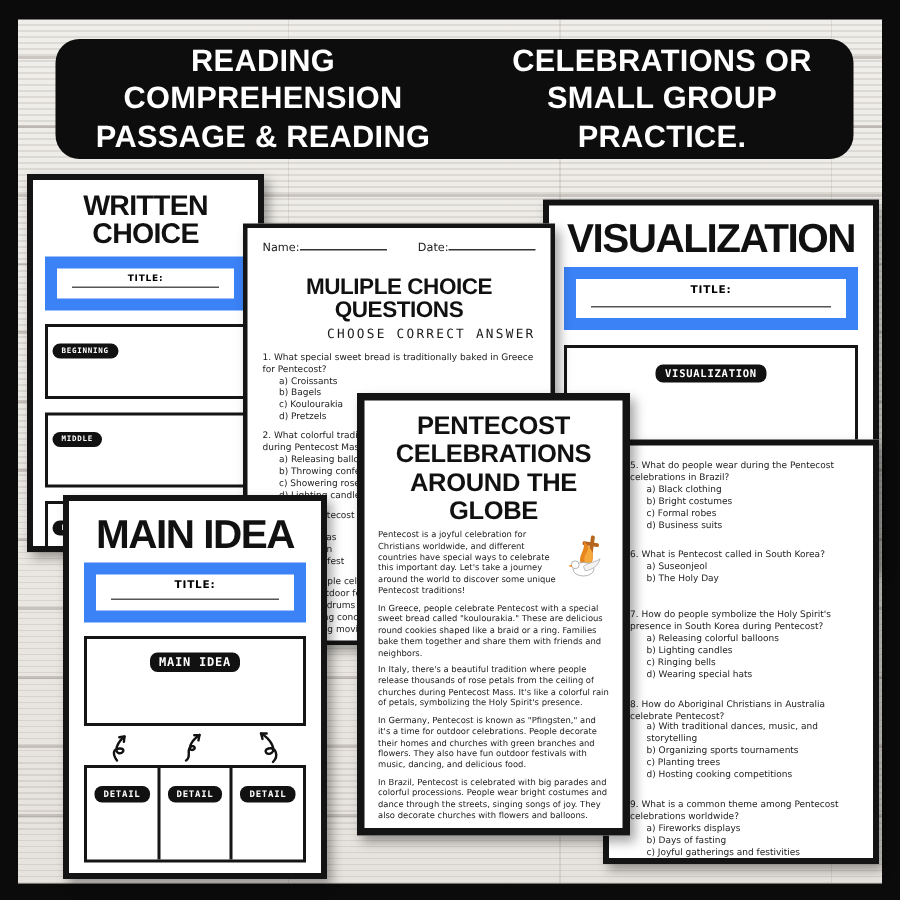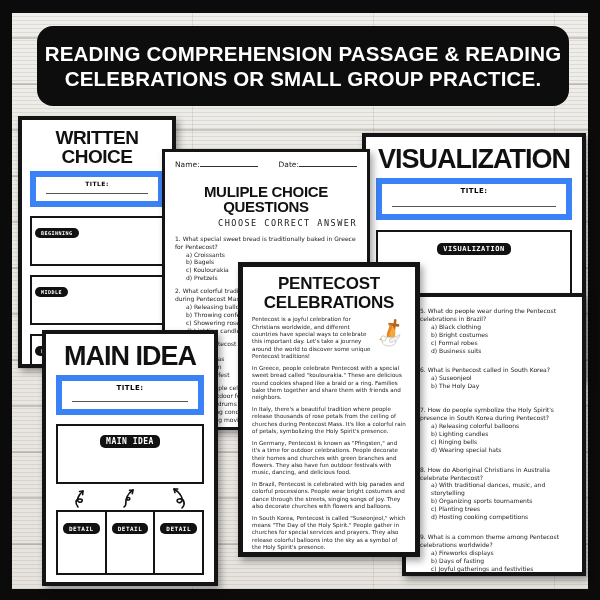--- a/index.html
+++ b/index.html
@@ -12,38 +12,38 @@
     position:absolute;left:12px;top:13px;right:12px;bottom:11px;
     background:
       repeating-linear-gradient(0deg, rgba(60,52,45,0.10) 0 1px, rgba(0,0,0,0) 1px 4px),
       repeating-linear-gradient(0deg, rgba(0,0,0,0) 0 44px, rgba(110,98,88,0.28) 44px 46px),
       repeating-linear-gradient(90deg, rgba(0,0,0,0) 0 180px, rgba(120,108,96,0.15) 180px 181px),
       linear-gradient(180deg,#f0eeea,#e6e3de);
   }
   .banner{
     position:absolute;left:37px;top:26px;width:532px;height:80px;
     background:#0d0d0d;border-radius:16px;z-index:6;
-    display:flex;flex-direction:column;justify-content:center;align-items:center;
+    display:flex;justify-content:center;align-items:center;
     color:#ffffff;font-family:"Liberation Sans",sans-serif;font-weight:bold;
     font-size:20.5px;line-height:1.23;letter-spacing:.2px;text-align:center;
   }
   .page{
     position:absolute;background:#ffffff;border:4px solid #141414;
     box-shadow:3px 4px 7px rgba(0,0,0,0.35);box-sizing:border-box;overflow:hidden;
   }
   .ptitle{
     font-family:"Liberation Sans",sans-serif;font-weight:bold;color:#111;
     text-align:center;letter-spacing:-0.5px;line-height:1.02;margin:2px 0 4px 0;
   }
   .pill{
     display:inline-block;background:#111;color:#fff;font-weight:bold;
     border-radius:5px;padding:2px 6px;letter-spacing:.5px;
     font-family:"DejaVu Sans Mono",monospace;
   }
-  .titlebox{border:6px solid #3b82f6;position:relative;box-sizing:border-box;}
+  .titlebox{border:8px solid #3b82f6;position:relative;box-sizing:border-box;}
   .titlebox .lbl{display:block;text-align:center;font-weight:bold;font-size:7px;letter-spacing:.5px;margin-top:3px;}
   .titlebox .line{position:absolute;left:10px;right:10px;bottom:7px;border-bottom:1px solid #555;}
   .tiny{font-size:6px;line-height:1.32;color:#222;}
   .q{margin-top:5px;}
   .opt{margin-left:11px;}
   
   #ws{left:18px;top:116px;width:158px;height:252px;z-index:1;padding:6px 8px;}
   #ws .ptitle{font-size:19px;}
   #ws .sect{border:2px solid #151515;height:50px;margin-top:9px;padding:2px 3px;box-sizing:border-box;}
   
@@ -186,20 +186,21 @@
     <div class="opt">a) Fireworks displays</div>
     <div class="opt">b) Days of fasting</div>
     <div class="opt">c) Joyful gatherings and festivities</div>
     <div class="opt">d) Quiet contemplation</div>
   </div>
 </div>
 
 <div class="page" id="pa">
   <div class="ptitle">
     <div>PENTECOST CELEBRATIONS</div>
+    <div>AROUND THE GLOBE</div>
   </div>
   <svg class="dove" viewBox="0 0 27 32">
     <rect x="14" y="2" width="2.6" height="16" rx="1" fill="#b5651d" transform="rotate(8 15 10)"></rect>
     <rect x="9" y="6.5" width="11" height="2.6" rx="1" fill="#b5651d" transform="rotate(8 15 10)"></rect>
     <path d="M9 22 C5 16 12 12 10 6 C17 11 18 17 14 23 Z" fill="#e8861e"></path>
     <path d="M11 20 C9 15 14 13 13 9 C17 13 17 17 14.5 21 Z" fill="#f5a93c"></path>
     <ellipse cx="10" cy="24.5" rx="7" ry="4.5" fill="#ffffff" stroke="#aaa" stroke-width="0.6"></ellipse>
     <circle cx="4.5" cy="21.5" r="2.6" fill="#ffffff" stroke="#aaa" stroke-width="0.6"></circle>
     <path d="M2.2 21.5 L-0.5 22.3 L2.4 23 Z" fill="#e8861e"></path>
     <path d="M10 22.5 C14 19.5 18 20 21 17.5 C20 22 16 25 11 25.5 Z" fill="#f2f2f2" stroke="#aaa" stroke-width="0.5"></path>

